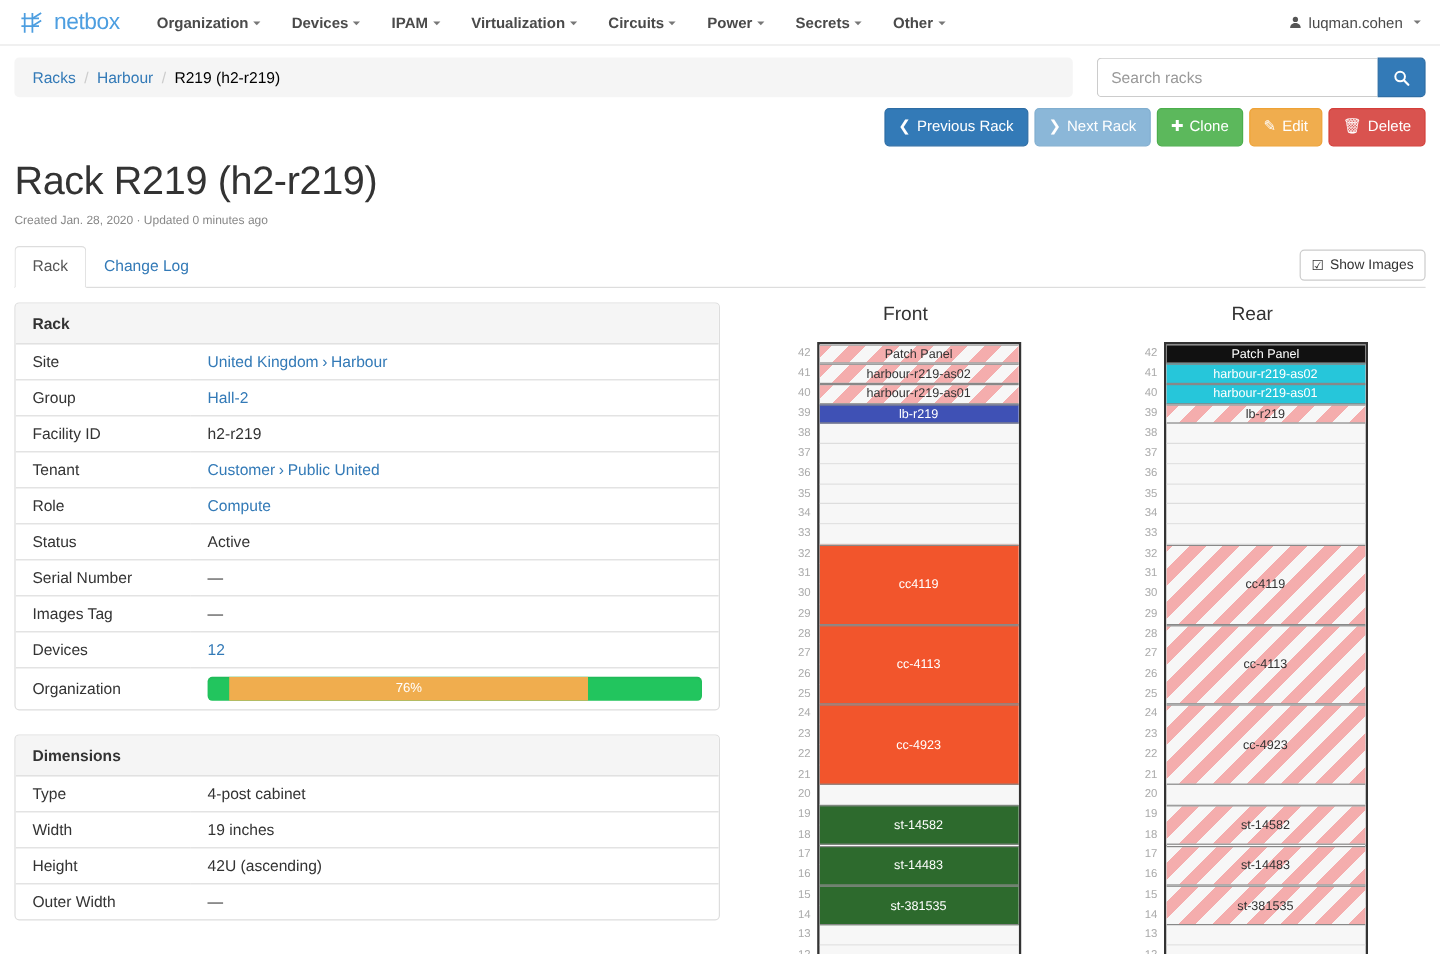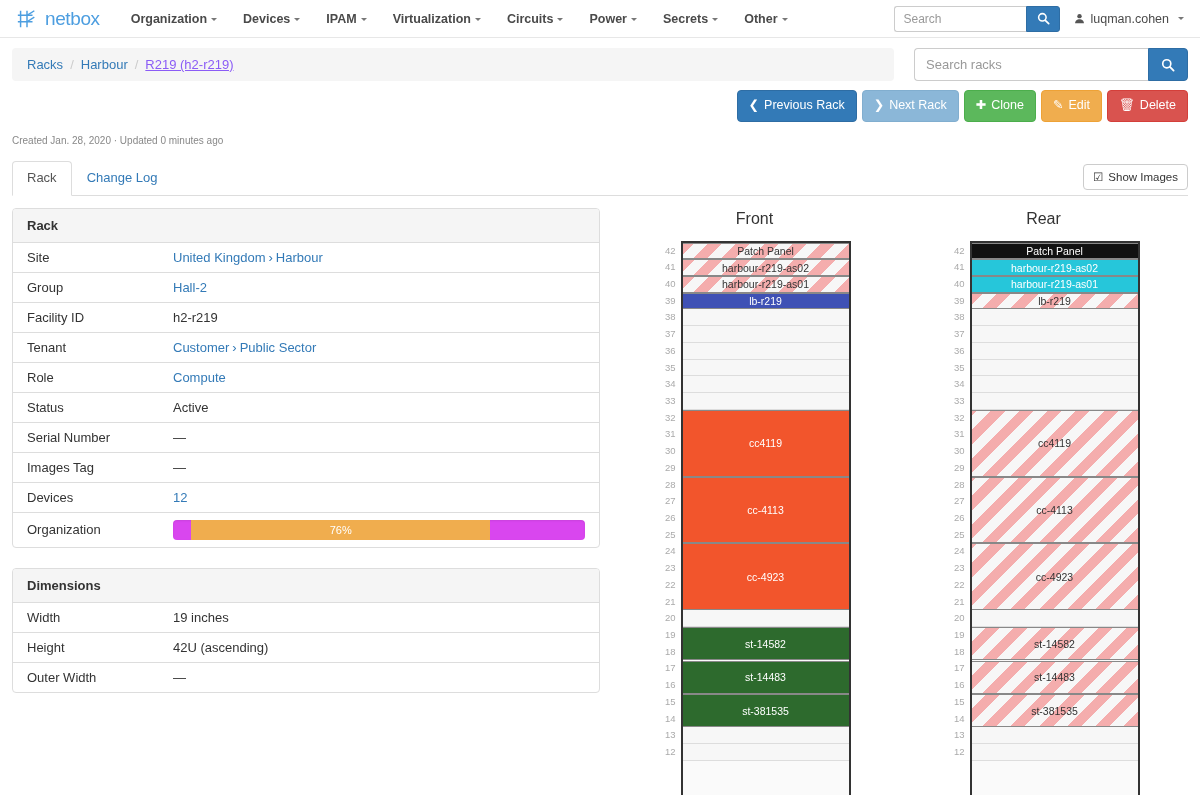--- a/index.html
+++ b/index.html
@@ -107,21 +107,21 @@
     background: #f5f5f5;
     border-radius: 4px;
     padding: 8px 15px;
     font-size: 13px;
     height: 33px;
     display: flex;
     align-items: center;
   }
   .breadcrumb a { color: #337ab7; text-decoration: none; cursor: pointer; }
   .breadcrumb .sep { color: #ccc; margin: 0 7px; }
-  .breadcrumb .cur { color: #8b5cf6; text-decoration: underline; }
+  .breadcrumb .cur { color: #000000; }
 
   .rack-search { display: flex; height: 33px; width: 274px; }
   .rack-search input {
     flex: 1;
     height: 33px;
     border: 1px solid #ccc;
     border-right: none;
     border-radius: 4px 0 0 4px;
     padding: 0 11px;
     font-size: 13px;
@@ -259,21 +259,21 @@
     vertical-align: middle;
     height: 28px;
   }
   table.kv td.k { width: 146px; color: #333; }
   table.kv td.v { color: #333; }
   table.kv a { color: #337ab7; text-decoration: none; cursor: pointer; }
   .chev { color: #337ab7; margin: 0 3px; }
   .dash { color: #888; }
 
   .progress {
-    background: #d946ef;
+    background: #22c55e;
     border-radius: 4px;
     height: 20px;
     width: 100%;
     overflow: hidden;
     box-shadow: inset 0 1px 2px rgba(0,0,0,.08);
     padding-left: 18px;
   }
   .progress-bar {
     background: #f0ad4e;
     height: 100%;
@@ -369,29 +369,20 @@
     <div class="nav-item"><span>Organization</span><i class="caret"></i></div>
     <div class="nav-item"><span>Devices</span><i class="caret"></i></div>
     <div class="nav-item"><span>IPAM</span><i class="caret"></i></div>
     <div class="nav-item"><span>Virtualization</span><i class="caret"></i></div>
     <div class="nav-item"><span>Circuits</span><i class="caret"></i></div>
     <div class="nav-item"><span>Power</span><i class="caret"></i></div>
     <div class="nav-item"><span>Secrets</span><i class="caret"></i></div>
     <div class="nav-item"><span>Other</span><i class="caret"></i></div>
   </div>
   <div class="nav-right">
-    <div class="nav-search">
-      <input type="text" placeholder="Search" style="">
-      <button>
-        <svg width="13" height="13" viewBox="0 0 16 16">
-          <circle cx="6.6" cy="6.6" r="4.6" fill="none" stroke="#fff" stroke-width="1.9"></circle>
-          <line x1="10.2" y1="10.2" x2="14.4" y2="14.4" stroke="#fff" stroke-width="2.1" stroke-linecap="round"></line>
-        </svg>
-      </button>
-    </div>
     <div class="user-menu">
       <svg width="11" height="11" viewBox="0 0 16 16">
         <circle cx="8" cy="4.6" r="3.2" fill="#555"></circle>
         <path d="M1.6 15 C1.6 10.8 5 9 8 9 C11 9 14.4 10.8 14.4 15 Z" fill="#555"></path>
       </svg>
       <span>luqman.cohen</span>
       <i class="caret"></i>
     </div>
   </div>
 </div>
@@ -432,20 +423,21 @@
     <span>✎</span>
     <span>Edit</span>
   </div>
   <div class="btn btn-delete">
     <span>🗑</span>
     <span>Delete</span>
   </div>
 </div>
 
 <div class="page-head">
+  <h1 class="page-title">Rack R219 (h2-r219)</h1>
   <div class="meta">Created Jan. 28, 2020 · Updated 0 minutes ago</div>
 </div>
 
 <div class="tabrow">
   <div class="tab active">Rack</div>
   <div class="tab">Change Log</div>
   <div class="show-images">
     <span>☑</span>
     <span>Show Images</span>
   </div>
@@ -469,21 +461,21 @@
           <td class="k">Group</td>
           <td class="v"><a>Hall-2</a></td>
         </tr>
         <tr>
           <td class="k">Facility ID</td>
           <td class="v">h2-r219</td>
         </tr>
         <tr>
           <td class="k">Tenant</td>
           <td class="v">
-            <a>Customer</a><span class="chev">›</span><a>Public Sector</a>
+            <a>Customer</a><span class="chev">›</span><a>Public United</a>
           </td>
         </tr>
         <tr>
           <td class="k">Role</td>
           <td class="v"><a>Compute</a></td>
         </tr>
         <tr>
           <td class="k">Status</td>
           <td class="v">Active</td>
         </tr>
@@ -508,20 +500,24 @@
           </td>
         </tr>
       </tbody>
         </table>
     </div>
 
     <div class="panel">
       <div class="panel-head">Dimensions</div>
       <table class="kv">
         <tbody>
+            <tr>
+          <td class="k">Type</td>
+          <td class="v">4-post cabinet</td>
+        </tr>
         <tr>
           <td class="k">Width</td>
           <td class="v">19 inches</td>
         </tr>
         <tr>
           <td class="k">Height</td>
           <td class="v">42U (ascending)</td>
         </tr>
         <tr>
           <td class="k">Outer Width</td>

